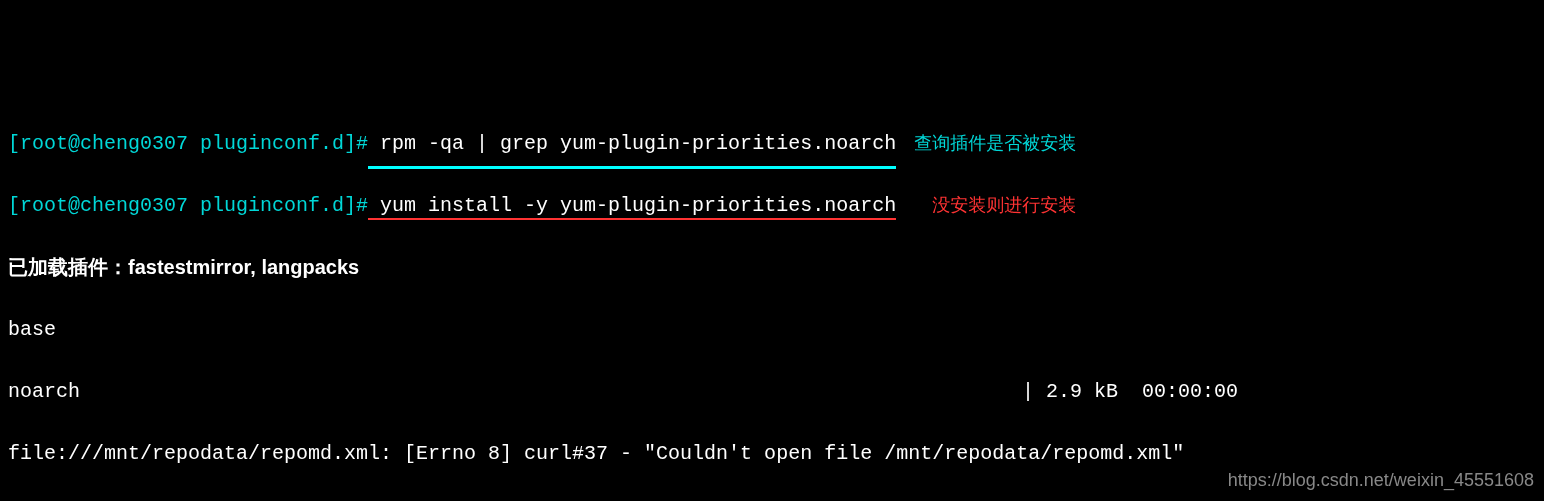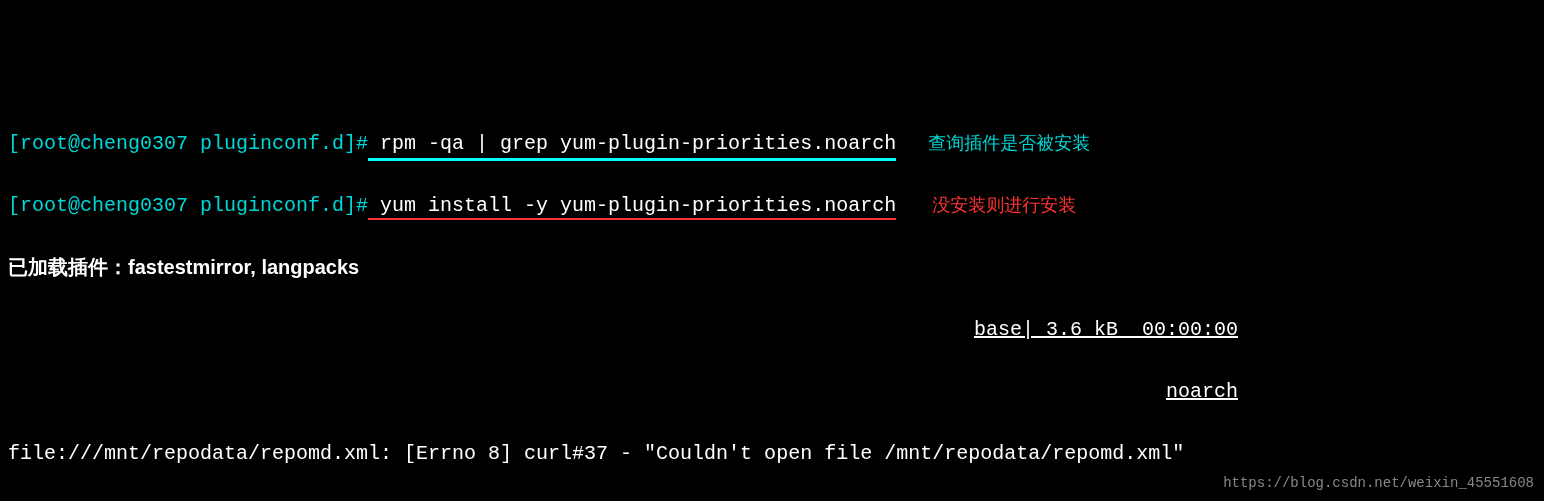--- a/index.html
+++ b/index.html
@@ -13,67 +13,66 @@
       height: 501px;
       padding: 4px 8px;
       overflow: hidden;
       position: relative;
       white-space: pre;
     }
     .prompt { color: #00d7d7; font-weight: normal; }
     .cmd { color: #fff; }
     .underline-cyan {
       border-bottom: 3px solid #00ffff;
-      padding-bottom: 3px;
+      padding-bottom: 11px;
     }
     .underline-red {
       border-bottom: 2px solid #ff3333;
       padding-bottom: 1px;
       margin-top: 19px;
     }
     .annotation-cyan {
       color: #00d7d7;
       font-family: "Microsoft YaHei", "SimSun", sans-serif;
       font-size: 18px;
-      margin-left: 32px;
+      margin-left: 18px;
     }
     .annotation-red {
       color: #ff3333;
       font-family: "Microsoft YaHei", "SimSun", sans-serif;
       font-size: 18px;
       margin-left: 36px;
     }
     .line { display: block; }
     .repo-row {
       display: flex;
-      justify-content: flex-end;
+      justify-content: space-between;
       width: 1230px;
-      text-decoration: underline;
     }
     .repo-right { }
     .watermark {
       position: absolute;
       bottom: 6px;
       right: 10px;
       color: #888;
-      font-size: 14px;
-      font-family: Liberation Mono, monospace;
+      font-size: 18px;
+      font-family: Liberation Sans, sans-serif;
     }
     .cjk { font-family: "Microsoft YaHei", "SimSun", sans-serif; font-weight: bold; }
   </style>
 </head>
 <body>
 
 
 
 <div class="line"><span class="prompt">[root@cheng0307 pluginconf.d]#</span><span class="cmd underline-cyan"> rpm -qa | grep yum-plugin-priorities.noarch</span><span class="annotation-cyan">查询插件是否被安装</span></div>
 <div class="line"><span class="prompt">[root@cheng0307 pluginconf.d]#</span><span class="cmd underline-red"> yum install -y yum-plugin-priorities.noarch</span><span class="annotation-red">没安装则进行安装</span></div>
 <div class="line cjk">已加载插件：fastestmirror, langpacks</div>
-<div class="repo-row"><span>base</span><span class="repo-right">| 3.6 kB  00:00:00</span></div>
-<div class="repo-row"><span>noarch</span></div>
+<div class="repo-row"><span>base</span></div>
+<div class="repo-row"><span>noarch</span><span class="repo-right">| 2.9 kB  00:00:00</span></div>
 <div class="line">file:///mnt/repodata/repomd.xml: [Errno 8] curl#37 - "Couldn't open file /mnt/repodata/repomd.xml"</div>
 <div class="line cjk">正在尝试其它镜像。</div>
 
 
 
 
 
 
 
 

